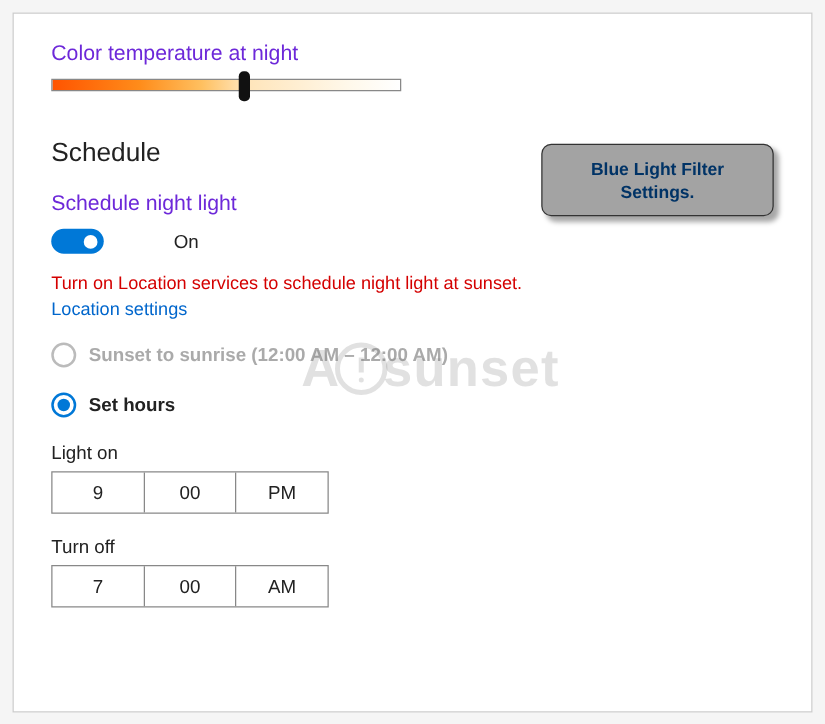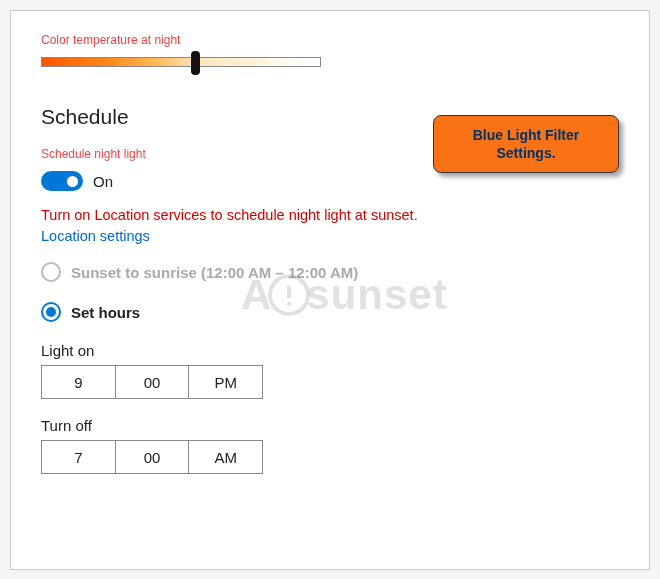--- a/index.html
+++ b/index.html
@@ -10,22 +10,22 @@
   }
   .window {
     width: 640px;
     height: 560px;
     background: #fff;
     border: 1px solid #ccc;
     padding: 22px 30px;
     position: relative;
   }
   .section-label {
-    font-size: 12px;
-    color: #ef4444;
+    font-size: 17px;
+    color: #6d28d9;
     margin-bottom: 10px;
   }
   
   .slider-wrap {
     position: relative;
     width: 280px;
     height: 20px;
     margin-bottom: 28px;
   }
   .slider-track {
@@ -66,21 +66,21 @@
   }
   .toggle-knob {
     width: 11px;
     height: 11px;
     background: #fff;
     border-radius: 50%;
     position: absolute;
     top: 4.5px;
     right: 5px;
   }
-  .toggle-label { font-size: 15px; color: #222; }
+  .toggle-label { font-size: 15px; color: #222; margin-left: 46px; }
   .warning {
     color: #d40000;
     font-size: 14.5px;
     margin-bottom: 4px;
   }
   .link {
     color: #0066cc;
     font-size: 14.5px;
     cursor: pointer;
     display: inline-block;
@@ -119,21 +119,21 @@
     border-right: 1px solid #888;
     cursor: pointer;
   }
   .time-seg div:last-child { border-right: none; }
   
   .callout {
     position: absolute;
     top: 104px;
     right: 30px;
     width: 186px;
-    background: #f97316;
+    background: #a3a3a3;
     border: 1.5px solid #333;
     border-radius: 8px;
     padding: 10px 8px;
     text-align: center;
     font-size: 14px;
     font-weight: 700;
     color: #003366;
     box-shadow: 4px 4px 4px rgba(0,0,0,0.35);
     line-height: 1.3;
   }

